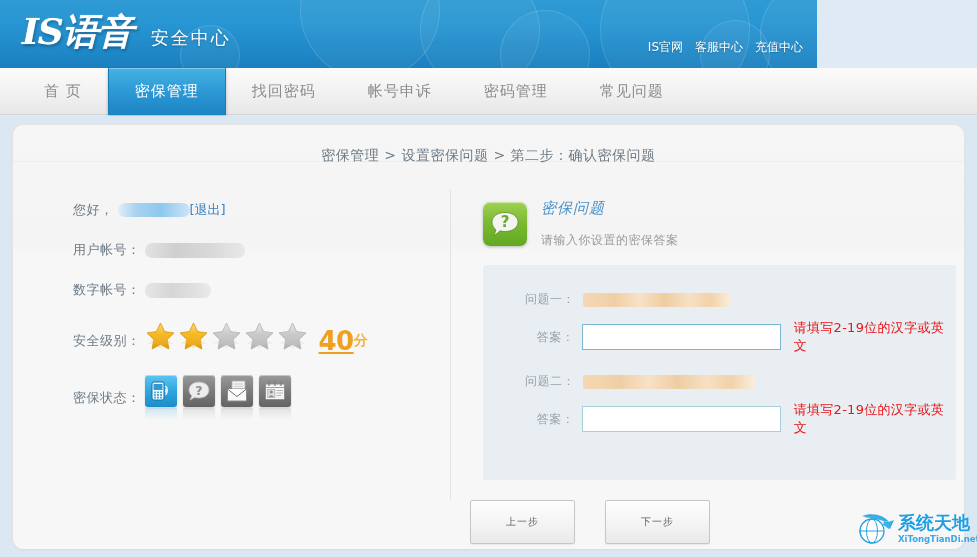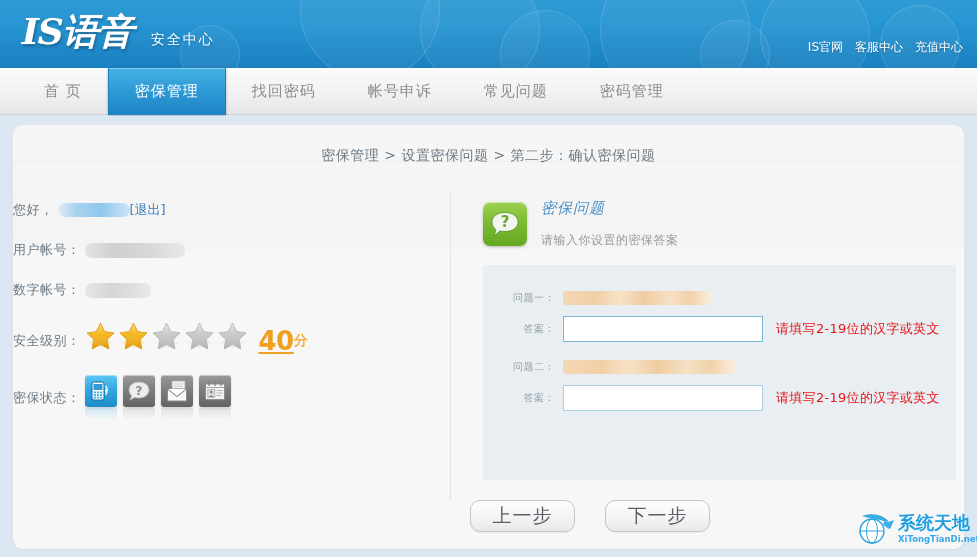--- a/index.html
+++ b/index.html
@@ -11,42 +11,42 @@
   }
   #page {
     position: relative;
     width: 977px; height: 557px;
     background: #dfeaf4;
   }
 
   
   .header {
     position: absolute; left: 0; top: 0;
-    width: 977px; height: 68px;
+    width: 817px; height: 68px;
     background: linear-gradient(180deg, #2f9ad4 0%, #2796d2 35%, #1f88c6 75%, #1b80bf 100%);
     overflow: hidden;
   }
   .bubble {
     position: absolute;
     border-radius: 50%;
     border: 1px solid rgba(255,255,255,0.13);
     background: rgba(255,255,255,0.045);
   }
   .logo-wrap {
     position: absolute; left: 22px; top: 8px;
     display: flex; align-items: baseline; gap: 18px;
   }
   .logo-is {
     font-family: "DejaVu Serif", "Liberation Serif", serif;
     font-weight: bold; font-style: italic;
     font-size: 36px; color: #ffffff; letter-spacing: -1px;
     text-shadow: 1px 2px 3px rgba(0,40,80,0.45), 0 0 1px rgba(255,255,255,0.9);
   }
   .logo-sub {
-    font-size: 14px; color: #ffffff; letter-spacing: 2px;
+    font-size: 18px; color: #ffffff; letter-spacing: 2px;
     text-shadow: 0 1px 2px rgba(0,40,80,0.35);
   }
   .toplinks {
     position: absolute; right: 14px; top: 39px;
     display: flex; gap: 12px;
   }
   .toplinks a {
     font-size: 12px; color: #ffffff; text-decoration: none;
     text-shadow: 0 1px 1px rgba(0,50,90,0.4);
   }
@@ -100,21 +100,21 @@
   }
 
   
   .divider {
     position: absolute; left: 437px; top: 65px;
     width: 1px; height: 310px; background: #e3e3e3;
   }
 
   
   .left { position: absolute; left: 0px; top: 76px; width: 430px; }
-  .row { display: flex; align-items: center; margin-bottom: 22px; }
+  .row { display: flex; align-items: center; margin-bottom: 22px; padding-left: 60px; }
   .row-label { font-size: 13px; color: #6d7a85; white-space: nowrap; letter-spacing: 0.5px; }
   .redact {
     display: inline-block; height: 14px; border-radius: 7px;
     margin-left: 4px;
   }
   .redact.blue { width: 72px; background: linear-gradient(90deg,#e2edf7,#a9d2ef 25%,#8ec8ee 60%,#cfe4f5 100%); }
   .redact.gray1 { width: 100px; height: 15px; background: linear-gradient(90deg,#e3e3e3,#cfcfcf 30%,#d8d8d8 65%,#e8e8e8 100%); }
   .redact.gray2 { width: 66px; height: 15px; background: linear-gradient(90deg,#e6e6e6,#d6d6d6 40%,#e0e0e0 75%,#eaeaea 100%); }
   .logout { font-size: 13px; color: #3a7fc4; text-decoration: none; }
 
@@ -163,21 +163,21 @@
 
   .formbox {
     margin-top: 16px;
     width: 473px; height: 215px;
     background: #e8eef1;
     border-radius: 3px;
     padding-top: 26px;
   }
   .frow { display: flex; align-items: center; margin-bottom: 11px; }
   .flabel {
-    width: 80px; text-align: right; font-size: 10px; color: #98a2aa;
+    width: 100px; text-align: right; font-size: 12px; color: #98a2aa;
     letter-spacing: 0.5px; padding-right: 8px; white-space: nowrap;
   }
   .qredact {
     display: inline-block; height: 14px; width: 148px; border-radius: 3px;
     background: linear-gradient(90deg,#f4d8b4 0%,#f0cfa6 22%,#f7e2c7 38%,#efcda2 55%,#f6e0c4 72%,#f1d2aa 86%,#faeedd 100%);
   }
   .qredact.w2 { width: 172px; }
   .answer-input {
     width: 200px; height: 26px;
     border: 1px solid #a8cfe0;
@@ -188,25 +188,25 @@
   .answer-input.focused { border-color: #7bb6d4; }
   .hint { font-size: 13px; color: #e8161a; margin-left: 13px; letter-spacing: 0.3px; }
   .arow { margin-bottom: 18px; }
 
   
   .btnrow {
     position: absolute; left: 470px; top: 500px;
     display: flex; gap: 30px;
   }
   .btn {
-    width: 105px; height: 32px;
+    width: 105px; height: 44px;
     background: linear-gradient(180deg,#fdfdfd 0%,#f5f5f5 50%,#e9e9e9 100%);
     border: 1px solid #c6c6c6;
-    border-radius: 10px;
-    font-size: 19px; color: #5a6168;
+    border-radius: 2px;
+    font-size: 10px; color: #5a6168;
     cursor: pointer; letter-spacing: 1px;
     box-shadow: 0 1px 1px rgba(0,0,0,0.06);
     font-family: "DejaVu Sans", "Liberation Sans", sans-serif;
   }
 
   
   .watermark {
     position: absolute; right: 0px; bottom: 0px;
     width: 127px; height: 50px;
     display: flex; align-items: center; gap: 4px;
@@ -249,22 +249,22 @@
       <a href="#">充值中心</a>
     </div>
   </div>
 
   <div class="nav">
     <div class="nav-inner">
       <div class="nav-item">首 页</div>
       <div class="nav-item active">密保管理</div>
       <div class="nav-item">找回密码</div>
       <div class="nav-item">帐号申诉</div>
+      <div class="nav-item">密码管理</div>
       <div class="nav-item">常见问题</div>
-      <div class="nav-item">密码管理</div>
     </div>
   </div>
 
   <div class="outer"></div>
 
   <div class="panel">
     <div class="panel-hairline"></div>
     <div class="breadcrumb">密保管理  &gt;  设置密保问题  &gt;  第二步：确认密保问题</div>
     <div class="divider"></div>
 

